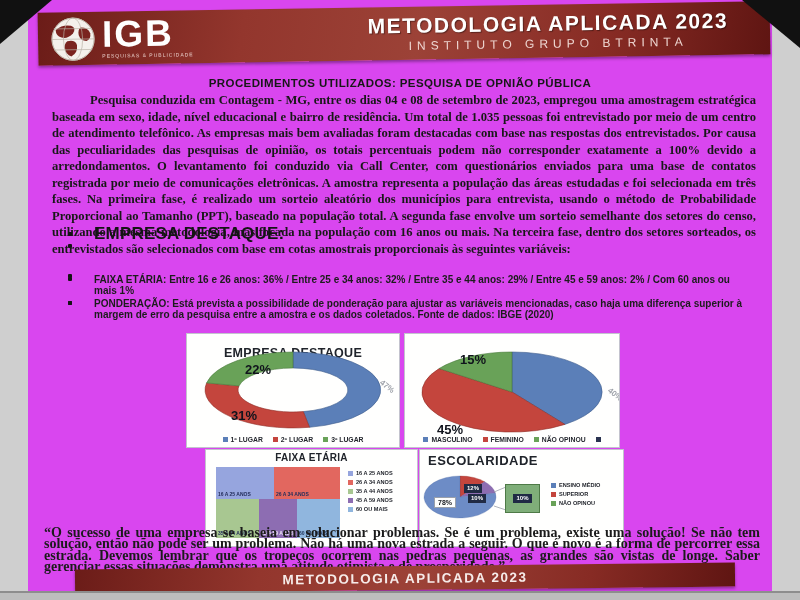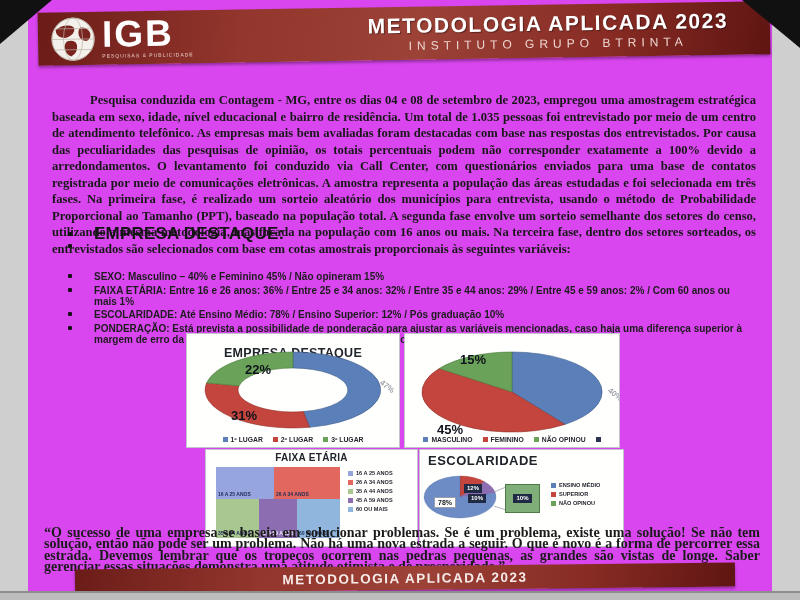--- a/index.html
+++ b/index.html
@@ -115,32 +115,33 @@
         <span class="logo-text">IGB</span>
         <span class="logo-sub">PESQUISAS &amp; PUBLICIDADE</span>
       </div>
     </div>
     <div class="banner-titles">
       <div class="banner-title">METODOLOGIA APLICADA 2023</div>
       <div class="banner-subtitle">INSTITUTO GRUPO BTRINTA</div>
     </div>
   </header>
 
+  <div class="section-title">PROCEDIMENTOS UTILIZADOS: PESQUISA DE OPNIÃO PÚBLICA</div>
 
   <p class="intro">Pesquisa conduzida em  Contagem - MG, entre os dias 04 e 08 de setembro de 2023, empregou uma amostragem estratégica baseada em sexo, idade, nível educacional e bairro de residência. Um total de 1.035 pessoas foi entrevistado por meio de um centro de atendimento telefônico. As empresas mais bem avaliadas foram destacadas com base nas respostas dos entrevistados. Por causa das peculiaridades das pesquisas de opinião, os totais percentuais podem não corresponder exatamente a 100% devido a arredondamentos. O levantamento foi conduzido via Call Center, com questionários enviados para uma base de contatos registrada por meio de comunicações eletrônicas. A amostra representa a população das áreas estudadas e foi selecionada em três fases. Na primeira fase, é realizado um sorteio aleatório dos municípios para entrevista, usando o método de Probabilidade Proporcional ao Tamanho (PPT), baseado na população total. A segunda fase envolve um sorteio semelhante dos setores do censo, utilizando a mesma metodologia, mas focada na população com 16 anos ou mais. Na terceira fase, dentro dos setores sorteados, os entrevistados são selecionados com base em cotas amostrais proporcionais às seguintes variáveis:</p>
 
   <ul class="bullets primary">
     <li><span class="bullet-marker"></span><span>EMPRESA DESTAQUE:</span></li>
     <li><span class="bullet-marker"></span></li>
   </ul>
 
   <ul class="bullets secondary">
-    <li><span class="bullet-marker"></span><span>SEXO: Masculino – 40% e Feminino 45% / Não opineram 15%</span></li>
+    <li><span class="bullet-marker"></span></li>
     <li><span class="bullet-marker"></span><span>FAIXA ETÁRIA: Entre 16 e 26 anos: 36% / Entre 25 e 34 anos: 32% / Entre 35 e 44 anos: 29% / Entre 45 e 59 anos: 2% / Com 60 anos ou mais 1%</span></li>
-    <li><span class="bullet-marker"></span><span>ESCOLARIDADE: Até Ensino Médio: 78% / Ensino Superior: 12% / Pós graduação 10%</span></li>
+    <li><span class="bullet-marker"></span></li>
     <li><span class="bullet-marker"></span><span>PONDERAÇÃO: Está prevista a possibilidade de ponderação para ajustar as variáveis mencionadas, caso haja uma diferença superior à margem de erro da pesquisa entre a amostra e os dados coletados. Fonte de dados: IBGE (2020)</span></li>
   </ul>
 
   <div class="card" id="card-empresa">
     <div class="card-title">EMPRESA DESTAQUE</div>
     <svg class="chart-svg" style="left:6px;top:15px;" width="200" height="82" viewBox="0 0 200 82">
       <path class="slice-blue" d="M100 3 A88 38 0 0 1 116.5 78.3 L110.3 62.6 A55 22 0 0 0 100 19 Z"></path>
       <path class="slice-red" d="M116.5 78.3 A88 38 0 0 1 13.6 33.9 L46.0 36.9 A55 22 0 0 0 110.3 62.6 Z"></path>
       <path class="slice-green" d="M13.6 33.9 A88 38 0 0 1 100 3 L100 19 A55 22 0 0 0 46.0 36.9 Z"></path>
     </svg>

